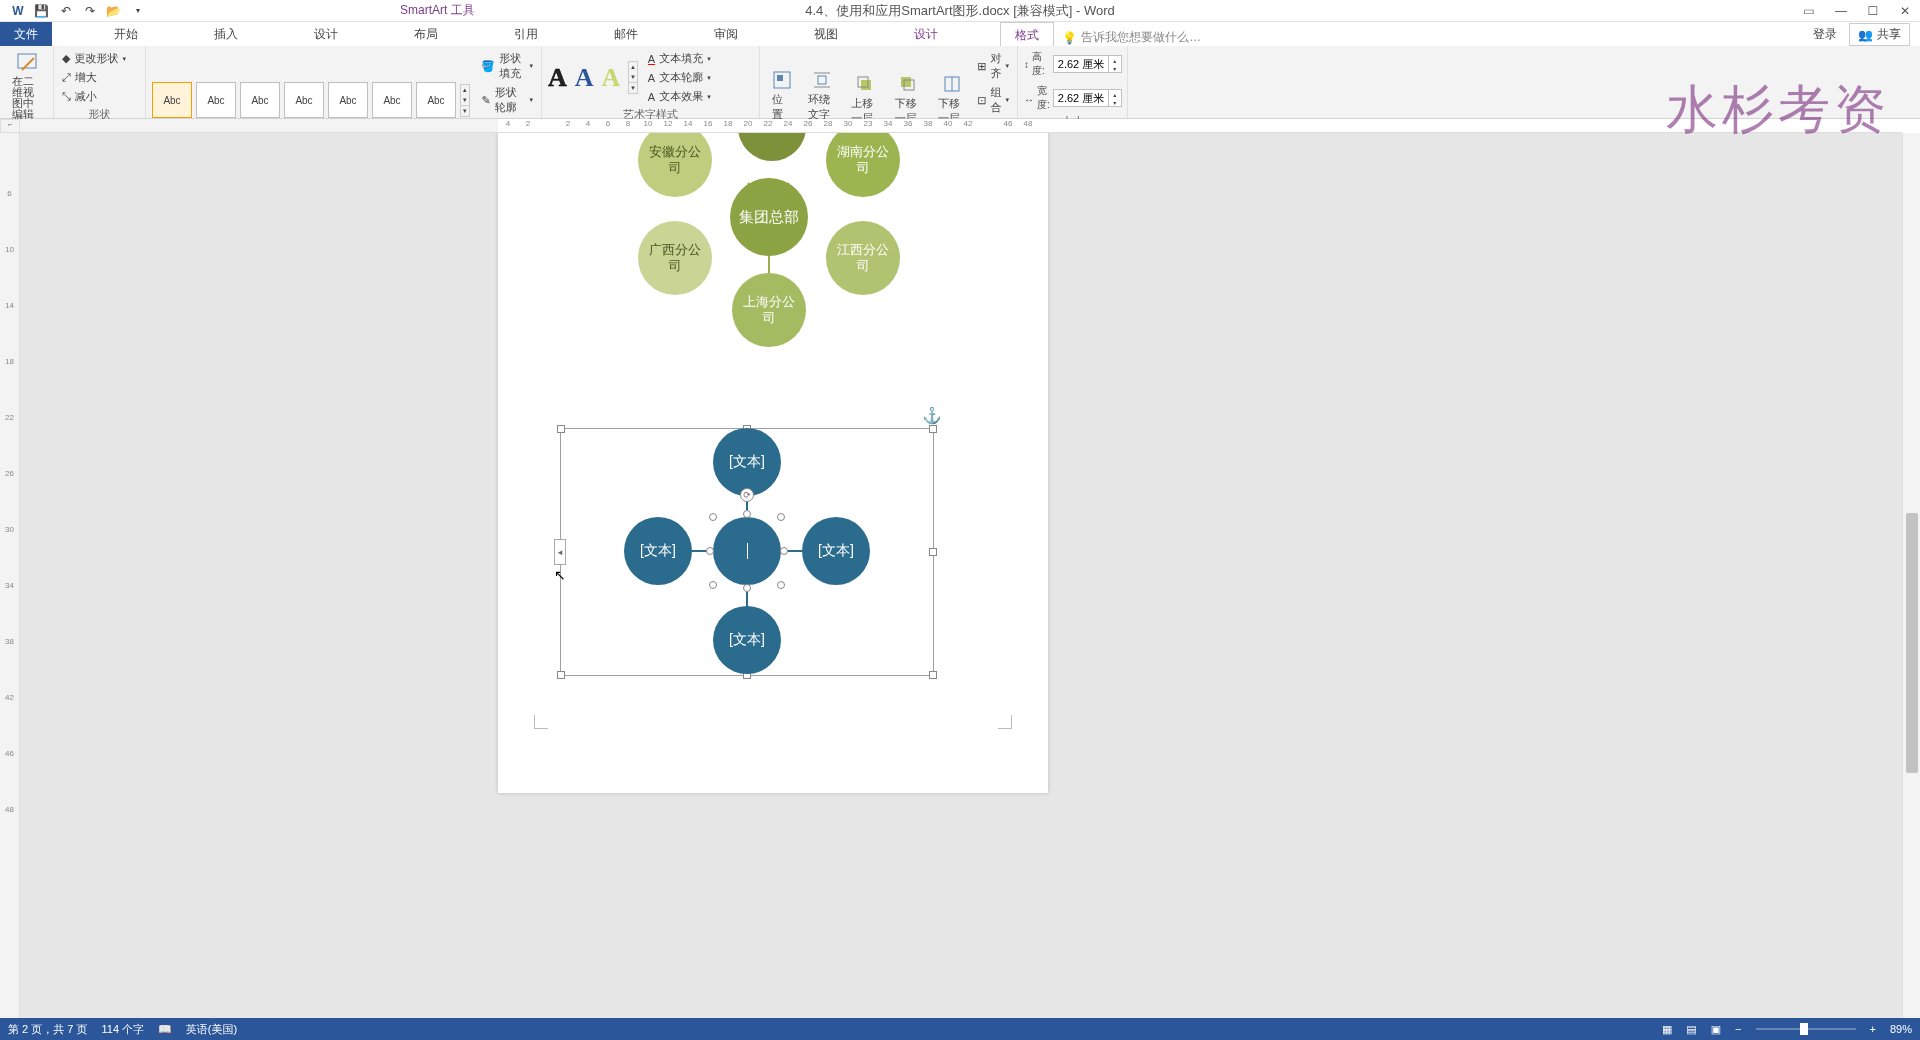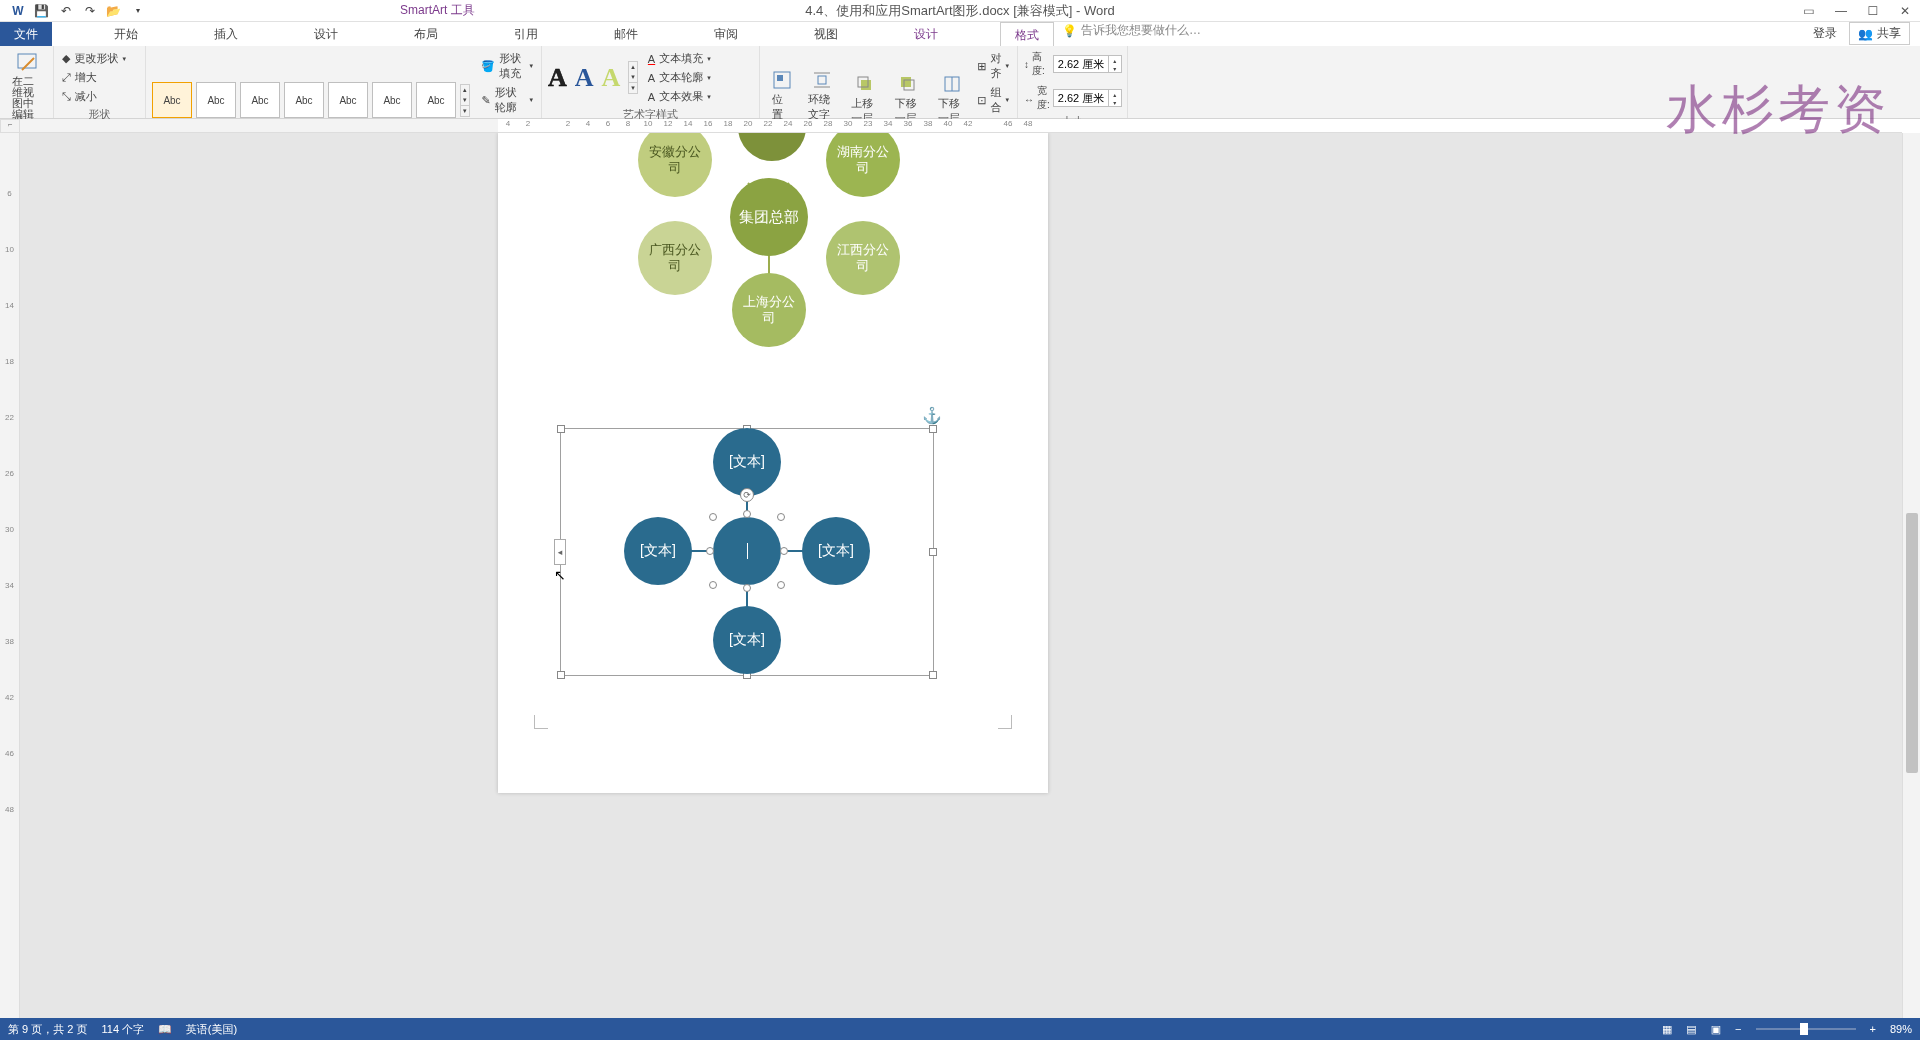--- a/index.html
+++ b/index.html
@@ -4,21 +4,21 @@
 <style>
 * { margin: 0; padding: 0; box-sizing: border-box; font-family: "Microsoft YaHei", "Segoe UI", sans-serif; }
 body { background: #fff; overflow: hidden; width: 1920px; height: 1040px; font-size: 12px; color: #444; }
 .titlebar { height: 22px; background: #fff; display: flex; align-items: center; position: relative; border-bottom: 1px solid #e1e1e1; }
 .qat { display: flex; align-items: center; gap: 8px; padding-left: 10px; }
 .qat-icon { width: 16px; height: 16px; display: flex; align-items: center; justify-content: center; color: #404040; cursor: pointer; }
 .title-center { position: absolute; left: 50%; transform: translateX(-50%); font-size: 13px; color: #555; }
 .title-smartart { position: absolute; left: 400px; font-size: 12px; color: #7c3a8c; }
 .win-ctrls { position: absolute; right: 4px; display: flex; gap: 10px; }
 .win-btn { width: 22px; height: 18px; display: flex; align-items: center; justify-content: center; color: #555; cursor: pointer; }
-.ribbon-tabs { height: 24px; background: #fff; display: flex; align-items: flex-start; position: relative; }
+.ribbon-tabs { height: 24px; background: #fff; display: flex; align-items: flex-end; position: relative; }
 .filetab { background: #2b579a; color: #fff; padding: 4px 14px; font-size: 12px; height: 24px; line-height: 16px; }
 .rtab { padding: 4px 14px; font-size: 12px; color: #444; cursor: pointer; height: 24px; line-height: 16px; margin-left: 48px; }
 .rtab.ctx-design { color: #7c3a8c; }
 .rtab.ctx-format { background: #fff; border: 1px solid #ccc; border-bottom: none; color: #7c3a8c; }
 .tell-me { display: flex; align-items: center; margin-left: 8px; color: #888; font-size: 12px; gap: 4px; }
 .login-share { position: absolute; right: 10px; display: flex; align-items: center; gap: 12px; font-size: 12px; }
 .share-btn { background: #fff; border: 1px solid #ccc; padding: 2px 8px; display: flex; align-items: center; gap: 4px; }
 .ribbon-body { height: 73px; background: #f3f3f3; border-bottom: 1px solid #d4d4d4; display: flex; }
 .rgroup { border-right: 1px solid #e0e0e0; display: flex; flex-direction: column; justify-content: space-between; padding: 4px 6px 2px 6px; }
 .rgroup-label { font-size: 11px; color: #666; text-align: center; margin-top: 2px; }
@@ -457,21 +457,21 @@
 </div>
 
 <div class="vscroll">
   <div class="vscroll-thumb" style="top:380px;height:260px;"></div>
 </div>
 
 <div class="watermark">水杉考资</div>
 
 <div class="statusbar">
   <div class="status-left">
-    <span>第 9 页，共 2 页</span>
+    <span>第 2 页，共 7 页</span>
     <span>114 个字</span>
     <span>📖</span>
     <span>英语(美国)</span>
   </div>
   <div class="status-right">
     <span>▦</span>
     <span>▤</span>
     <span>▣</span>
     <span>−</span>
     <div class="zoom-slider">

